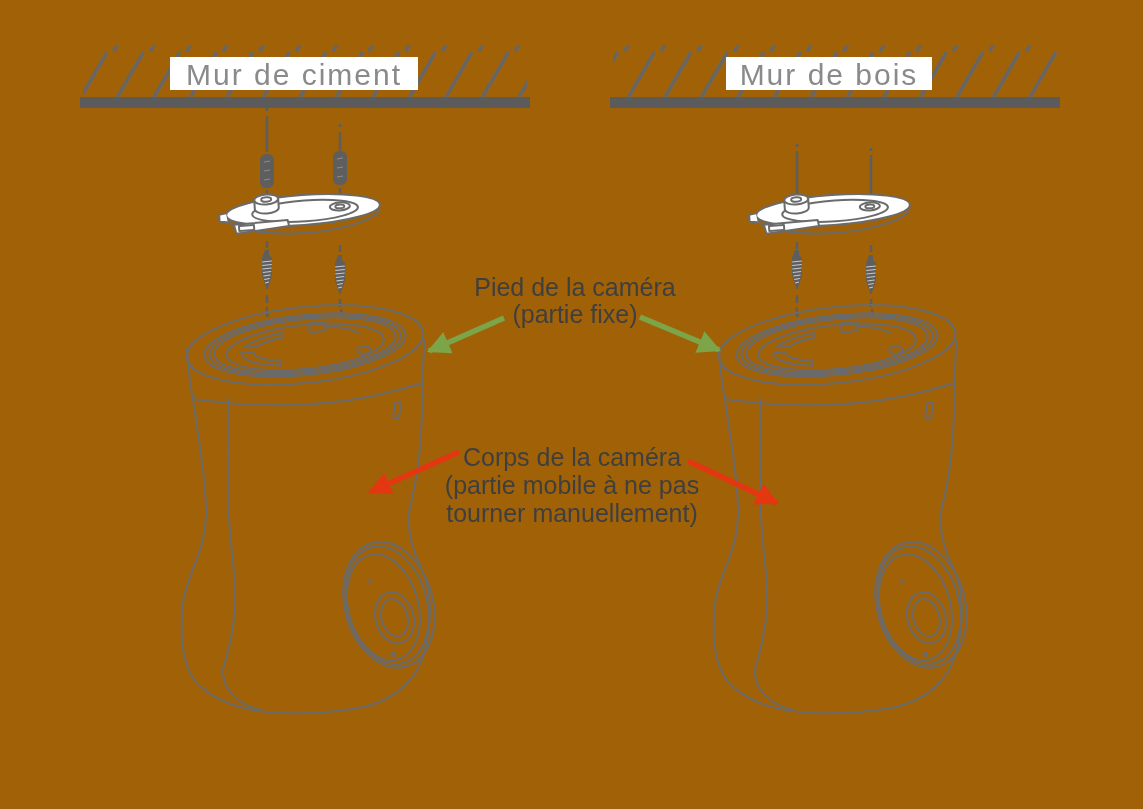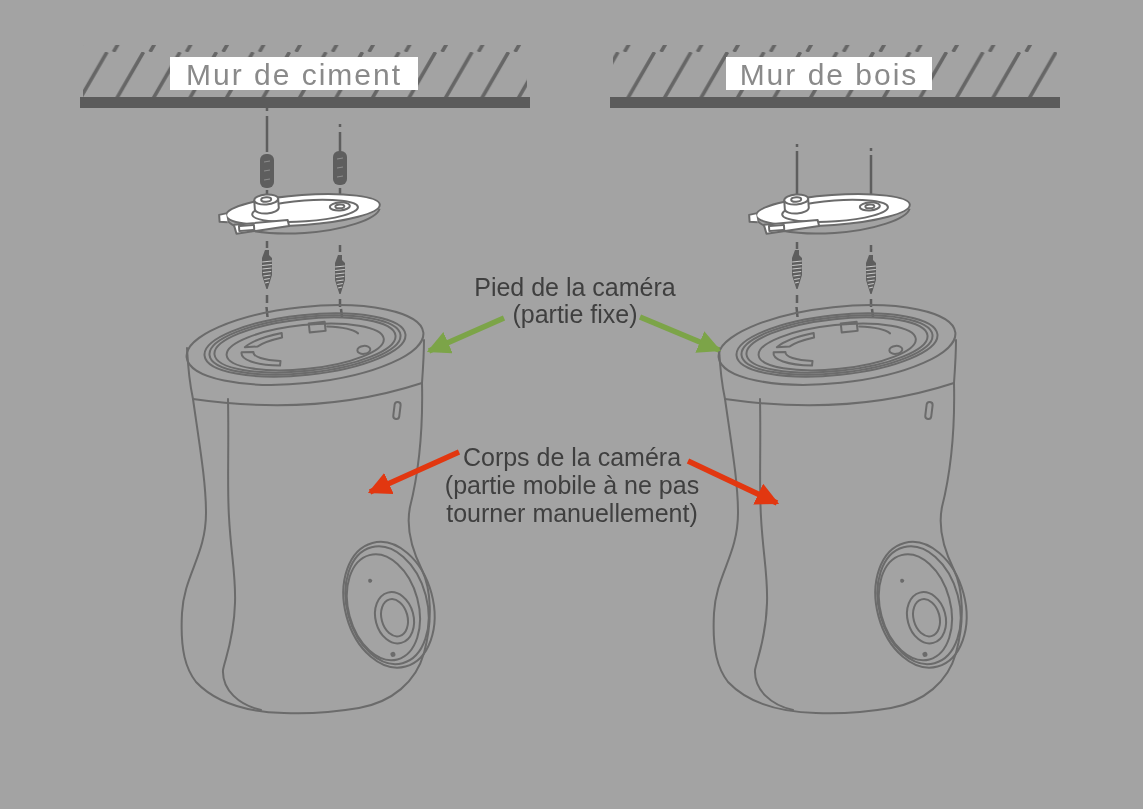--- a/index.html
+++ b/index.html
@@ -1,16 +1,16 @@
 <!DOCTYPE html>
 <html><head>
 <meta charset="utf-8">
 <style>
   html,body{margin:0;padding:0;background:#ffffff;}
-  .stage{position:relative;width:1143px;height:809px;background:#a3a3a3;overflow:hidden;}
+  .stage{position:relative;width:1143px;height:809px;background:#a16207;overflow:hidden;}
   svg{display:block;}
   text{font-family:"Liberation Sans","DejaVu Sans",sans-serif;}
   .wall-label{font-size:30px;letter-spacing:2px;}
   .note{font-size:25px;}
 </style>
 </head>
 <body>
 
 <div class="stage">
 <svg width="1143" height="809" viewBox="0 0 1143 809">

